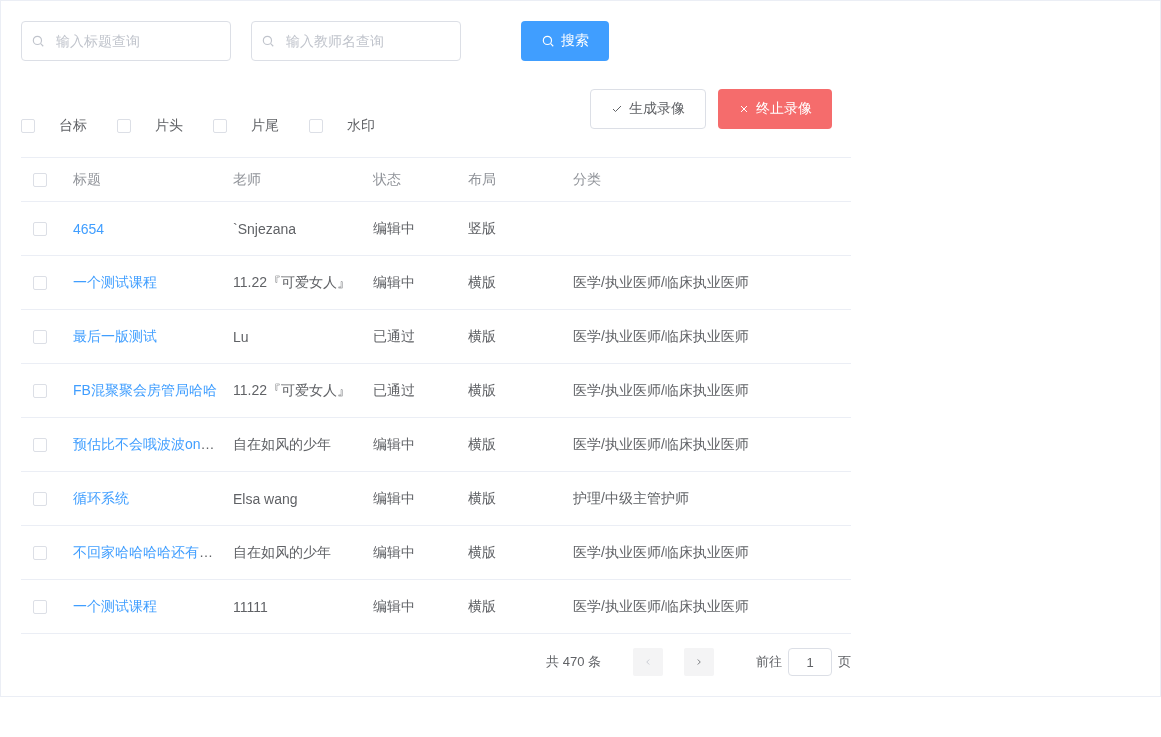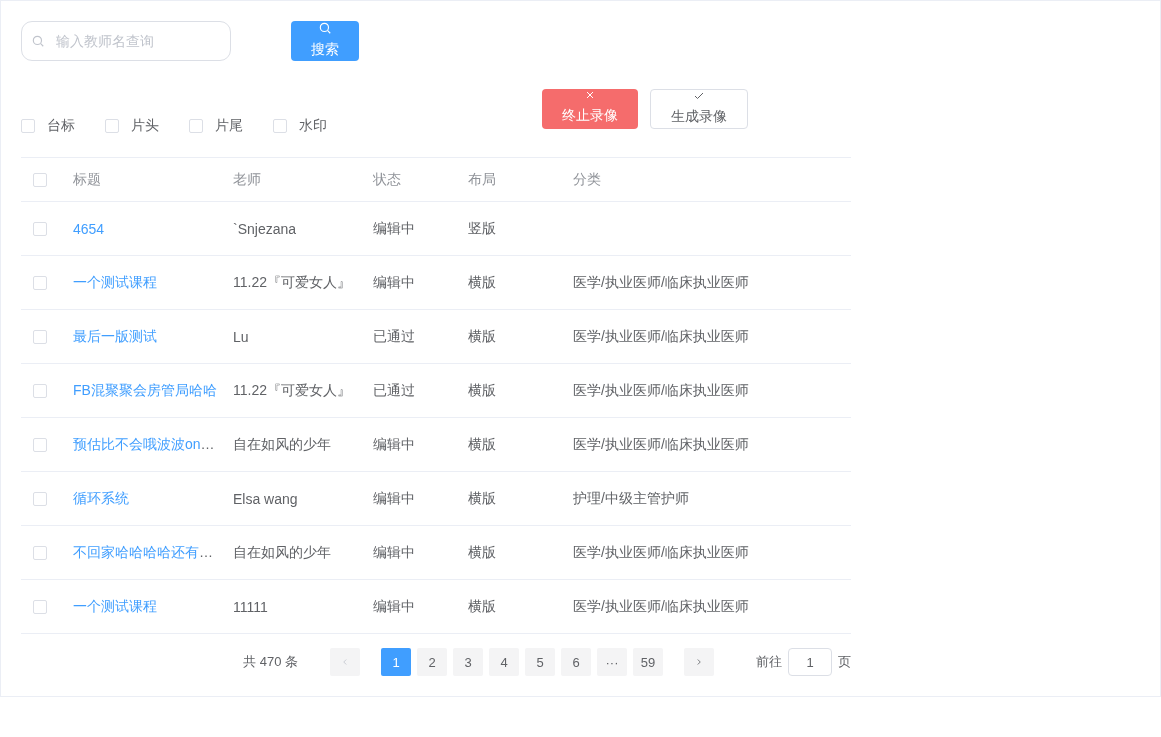--- a/index.html
+++ b/index.html
@@ -4,30 +4,30 @@
 <style>
 * { box-sizing: border-box; margin: 0; padding: 0; }
 body { font-family: "Helvetica Neue", Arial, "PingFang SC", "Microsoft YaHei", sans-serif; font-size: 14px; color: #606266; background: #fff; }
 .container { width: 1161px; border: 1px solid #ebeef5; padding: 20px; position: relative; }
 .search-row { display: flex; gap: 20px; margin-bottom: 22px; }
 .input-wrap { position: relative; display: inline-flex; align-items: center; }
 .input { height: 40px; border: 1px solid #dcdfe6; border-radius: 4px; padding: 0 12px 0 34px; font-size: 14px; color: #606266; outline: none; }
 .input::placeholder { color: #c0c4cc; }
 .input-wrap .icon { position: absolute; left: 10px; color: #c0c4cc; }
 .input-title { width: 210px; }
-.input-teacher { width: 210px; border-radius: 11px; }
+.input-teacher { width: 210px; }
 .select-wrap { position: relative; display: inline-flex; align-items: center; }
 .select { width: 120px; height: 40px; border: 1px solid #dcdfe6; border-radius: 4px; padding: 0 30px 0 12px; font-size: 14px; color: #606266; background: #fff; cursor: pointer; display:flex; align-items:center; }
 .select-wrap .chev { position: absolute; right: 10px; color: #c0c4cc; pointer-events: none; }
-.btn { height: 40px; padding: 0 20px; border: none; border-radius: 4px; font-size: 14px; cursor: pointer; display: inline-flex; align-items: center; gap: 6px; flex-direction: column; }
+.btn { height: 40px; padding: 0 20px; border: none; border-radius: 4px; font-size: 14px; cursor: pointer; display: inline-flex; align-items: center; gap: 6px; }
 .btn-primary { background: #409eff; color: #fff; }
 .btn-default { background: #fff; border: 1px solid #dcdfe6; color: #606266; }
 .btn-danger { background: #f56c6c; color: #fff; }
 .options-row { display: flex; align-items: center; gap: 30px; margin-bottom: 22px; }
-.checkbox-wrap { display: inline-flex; align-items: center; gap: 12px; cursor: pointer; margin-top: 34px; }
+.checkbox-wrap { display: inline-flex; align-items: center; gap: 24px; cursor: pointer; margin-top: 34px; }
 .checkbox { width: 14px; height: 14px; border: 1px solid #dcdfe6; border-radius: 2px; display: inline-block; }
 .options-row .spacer { flex: 0 0 155px; }
 .btn-group { display: inline-flex; gap: 12px; }
 
 .table { width: 830px; border-top: 1px solid #ebeef5; }
 .table-row { display: flex; align-items: center; min-height: 54px; border-bottom: 1px solid #ebeef5; padding: 0 12px; }
 .header-row { min-height: 44px; font-weight: 500; color: #909399; }
 .col-check { width: 40px; display:flex; align-items:center; }
 .col-title { width: 160px; padding-right: 8px; overflow: hidden; text-overflow: ellipsis; white-space: nowrap; }
 .col-teacher { width: 140px; padding-right: 8px; overflow: hidden; text-overflow: ellipsis; white-space: nowrap; color:#606266; }
@@ -55,20 +55,29 @@
 <div class="container">
 
   <div class="search-row">
     <div class="input-wrap">
       <span class="icon">
         <svg width="14" height="14" viewBox="0 0 24 24" fill="none" stroke="currentColor" stroke-width="2">
             <circle cx="11" cy="11" r="7"></circle>
             <line x1="21" y1="21" x2="16.65" y2="16.65"></line>
           </svg>
       </span>
+      <input class="input input-title" placeholder="输入标题查询" style="">
+    </div>
+    <div class="input-wrap">
+      <span class="icon">
+        <svg width="14" height="14" viewBox="0 0 24 24" fill="none" stroke="currentColor" stroke-width="2">
+            <circle cx="11" cy="11" r="7"></circle>
+            <line x1="21" y1="21" x2="16.65" y2="16.65"></line>
+          </svg>
+      </span>
       <input class="input input-teacher" placeholder="输入教师名查询" style="">
     </div>
     <div style="width:20px"></div>
     <button class="btn btn-primary">
       <span>
         <svg width="14" height="14" viewBox="0 0 24 24" fill="none" stroke="currentColor" stroke-width="2">
             <circle cx="11" cy="11" r="7"></circle>
             <line x1="21" y1="21" x2="16.65" y2="16.65"></line>
           </svg>
       </span>
@@ -88,36 +97,36 @@
     <label class="checkbox-wrap">
       <span class="checkbox"></span>
       <span>片尾</span>
     </label>
     <label class="checkbox-wrap">
       <span class="checkbox"></span>
       <span>水印</span>
     </label>
     <span class="spacer"></span>
     <div class="btn-group">
+      <button class="btn btn-default">
+        <span>
+          <svg width="12" height="12" viewBox="0 0 24 24" fill="none" stroke="currentColor" stroke-width="2">
+              <polyline points="20 6 9 17 4 12"></polyline>
+            </svg>
+        </span>
+        <span>生成录像</span>
+      </button>
       <button class="btn btn-danger">
         <span>
           <svg width="12" height="12" viewBox="0 0 24 24" fill="none" stroke="currentColor" stroke-width="2">
               <line x1="18" y1="6" x2="6" y2="18"></line>
               <line x1="6" y1="6" x2="18" y2="18"></line>
             </svg>
         </span>
         <span>终止录像</span>
-      </button>
-      <button class="btn btn-default">
-        <span>
-          <svg width="12" height="12" viewBox="0 0 24 24" fill="none" stroke="currentColor" stroke-width="2">
-              <polyline points="20 6 9 17 4 12"></polyline>
-            </svg>
-        </span>
-        <span>生成录像</span>
       </button>
     </div>
   </div>
 
   <div class="table">
     <div class="table-row header-row">
       <div class="col-check">
         <span class="checkbox"></span>
       </div>
       <span class="col-title">标题</span>
@@ -210,21 +219,20 @@
       </div>
   </div>
 
   <div class="pagination" style="width:830px;">
     <span class="total">共 470 条</span>
     <span class="pager-btn disabled">
       <svg width="10" height="10" viewBox="0 0 24 24" fill="none" stroke="currentColor" stroke-width="2">
           <polyline points="15 18 9 12 15 6"></polyline>
         </svg>
     </span>
-    <span id="pager-pages"><span class="pager-btn active">1</span><span class="pager-btn">2</span><span class="pager-btn">3</span><span class="pager-btn">4</span><span class="pager-btn">5</span><span class="pager-btn">6</span><span class="pager-btn">···</span><span class="pager-btn">59</span></span>
     <span class="pager-btn">
       <svg width="10" height="10" viewBox="0 0 24 24" fill="none" stroke="currentColor" stroke-width="2">
           <polyline points="9 18 15 12 9 6"></polyline>
         </svg>
     </span>
     <div class="goto-wrap">
       <span>前往</span>
       <input class="goto-input" value="1" style="">
       <span>页</span>
     </div>

